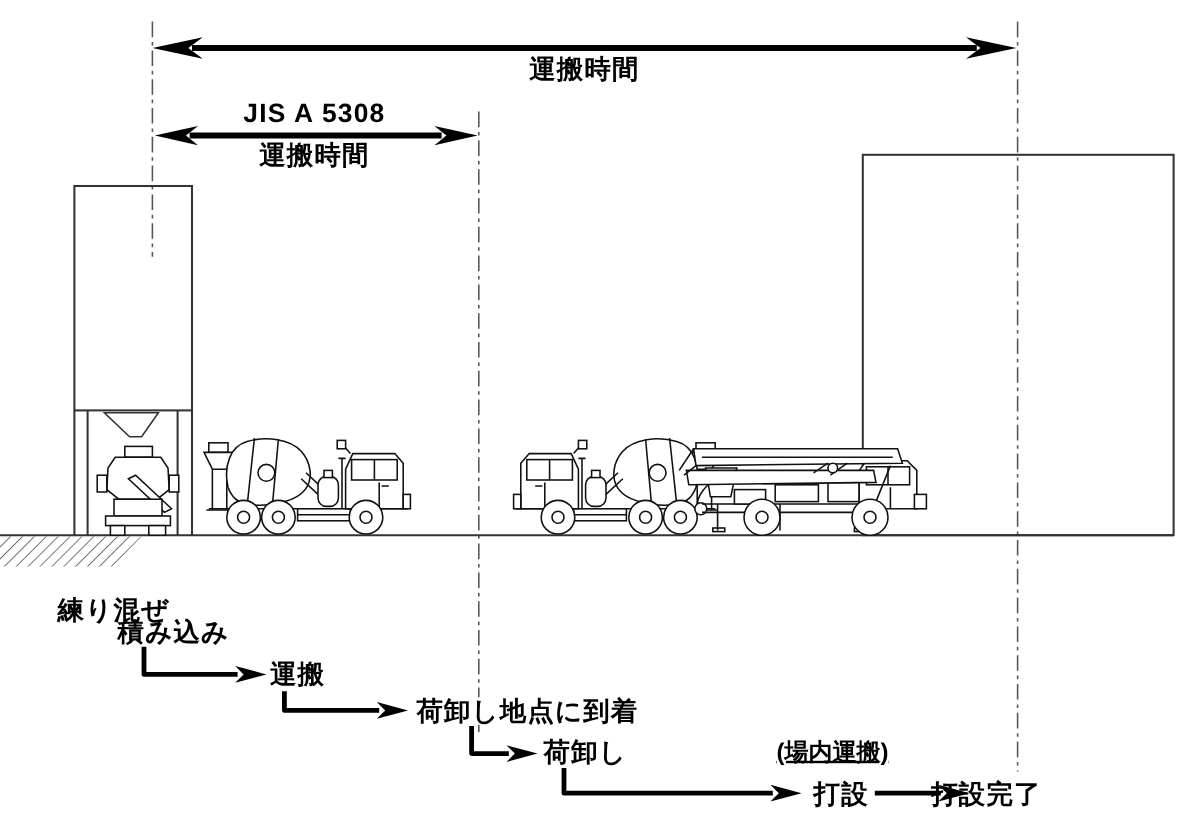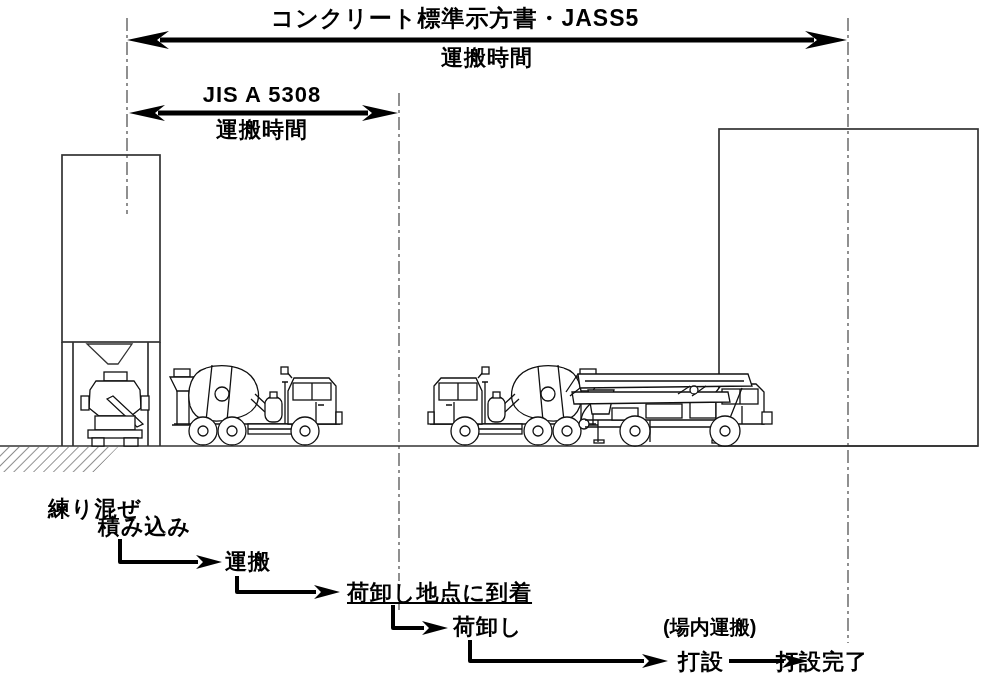--- a/index.html
+++ b/index.html
@@ -141,28 +141,27 @@
   </g>
   <g fill="#000" stroke="none">
     <polygon points="222,562 196,555 203,562 196,569"></polygon>
     <polygon points="340,592 314,585 321,592 314,599"></polygon>
     <polygon points="448,628 422,621 429,628 422,635"></polygon>
     <polygon points="668,661 642,654 649,661 642,668"></polygon>
     <polygon points="808,661 782,654 789,661 782,668"></polygon>
   </g>
 </svg>
 
-<div class="lbl ctr fs23" style="left:455px;top:6px;">コンクリート標準示方書・JASS5</div>
 <div class="lbl ctr" style="left:487px;top:46px;">運搬時間</div>
 <div class="lbl ctr" style="left:262px;top:83px;">JIS A 5308</div>
 <div class="lbl ctr" style="left:262px;top:118px;">運搬時間</div>
 
 
 <div class="lbl" style="left:48px;top:481px;margin-top:16px;">練り混ぜ</div>
 <div class="lbl" style="left:98px;top:515px;">積み込み</div>
 <div class="lbl" style="left:225px;top:550px;">運搬</div>
-<div class="lbl wbg" style="left:347px;top:581px;padding:0;text-decoration:underline;">荷卸し地点に到着</div>
+<div class="lbl wbg" style="left:347px;top:581px;padding:0;">荷卸し地点に到着</div>
 <div class="lbl" style="left:453px;top:615px;">荷卸し</div>
-<div class="lbl fs20" style="left:663px;top:617px;">(場内運搬)</div>
+<div class="lbl fs20" style="left:647px;top:617px;text-decoration:underline;">(場内運搬)</div>
 <div class="lbl" style="left:678px;top:650px;">打設</div>
 <div class="lbl" style="left:776px;top:650px;">打設完了</div>
 
 </div>
 
 </body></html>

